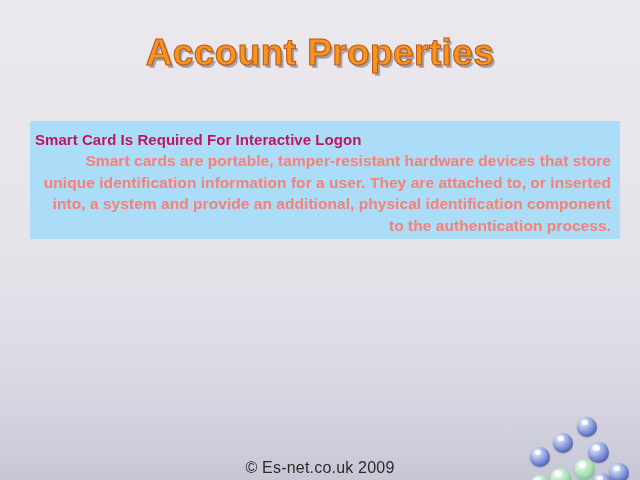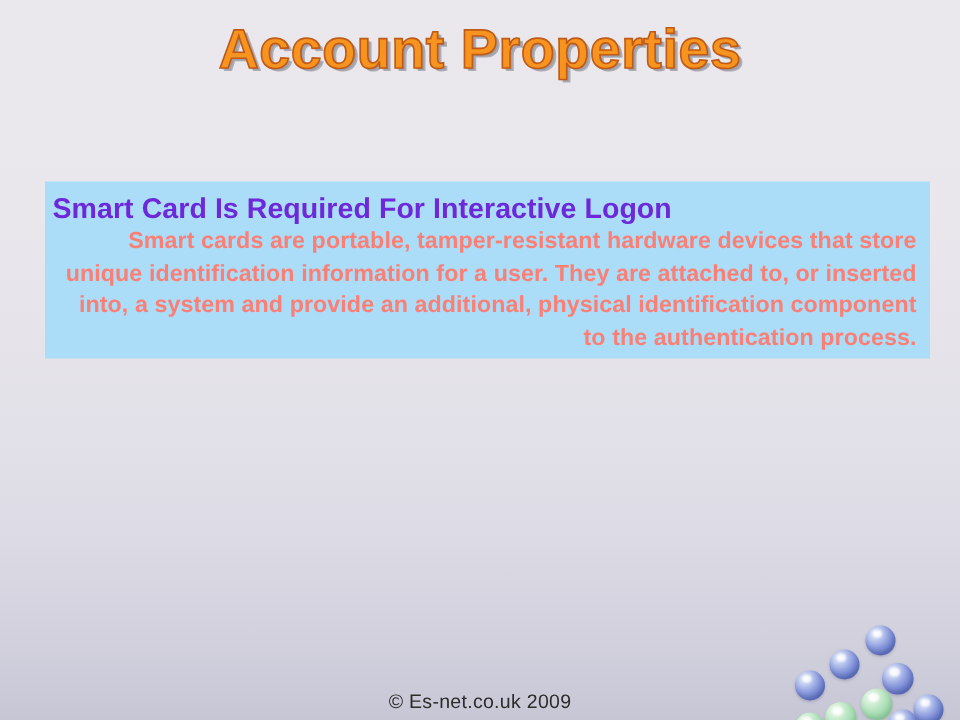--- a/index.html
+++ b/index.html
@@ -24,21 +24,21 @@
         #dcdae4 75%,
         #cfcedb 92%,
         #c7c6d5 100%);
     overflow: hidden;
   }
 
   
   #title-wrap {
     position: absolute;
     left: 0;
-    top: 12px;
+    top: 32px;
     width: 640px;
     text-align: center;
   }
   #slide-title {
     display: inline-block;
     font-size: 37px;
     font-weight: bold;
     letter-spacing: 0.4px;
     color: #F79420;
     -webkit-text-stroke: 1.1px #C05A17;
@@ -53,23 +53,23 @@
     position: absolute;
     left: 30px;
     top: 121px;
     width: 590px;
     height: 118px;
     background: #ABDCF8;
     box-sizing: border-box;
     padding: 8px 9px 0 5px;
   }
   #box-heading {
-    font-size: 19px;
+    font-size: 15px;
     font-weight: bold;
-    color: #6d28d9;
+    color: #be185d;
     line-height: 21px;
     margin: 0 0 0 0;
     letter-spacing: 0.05px;
   }
   #box-body {
     font-size: 15.5px;
     font-weight: bold;
     color: #FA7F74;
     line-height: 21.5px;
     margin: 0;
@@ -79,21 +79,21 @@
 
   
   #footer-wrap {
     position: absolute;
     left: 0;
     top: 459px;
     width: 640px;
     text-align: center;
   }
   #footer-text {
-    font-size: 13px;
+    font-size: 16px;
     color: #2b2b2b;
     letter-spacing: 0.2px;
   }
 
   
   #sphere-cluster {
     position: absolute;
     left: 530px;
     top: 415px;
     width: 110px;

